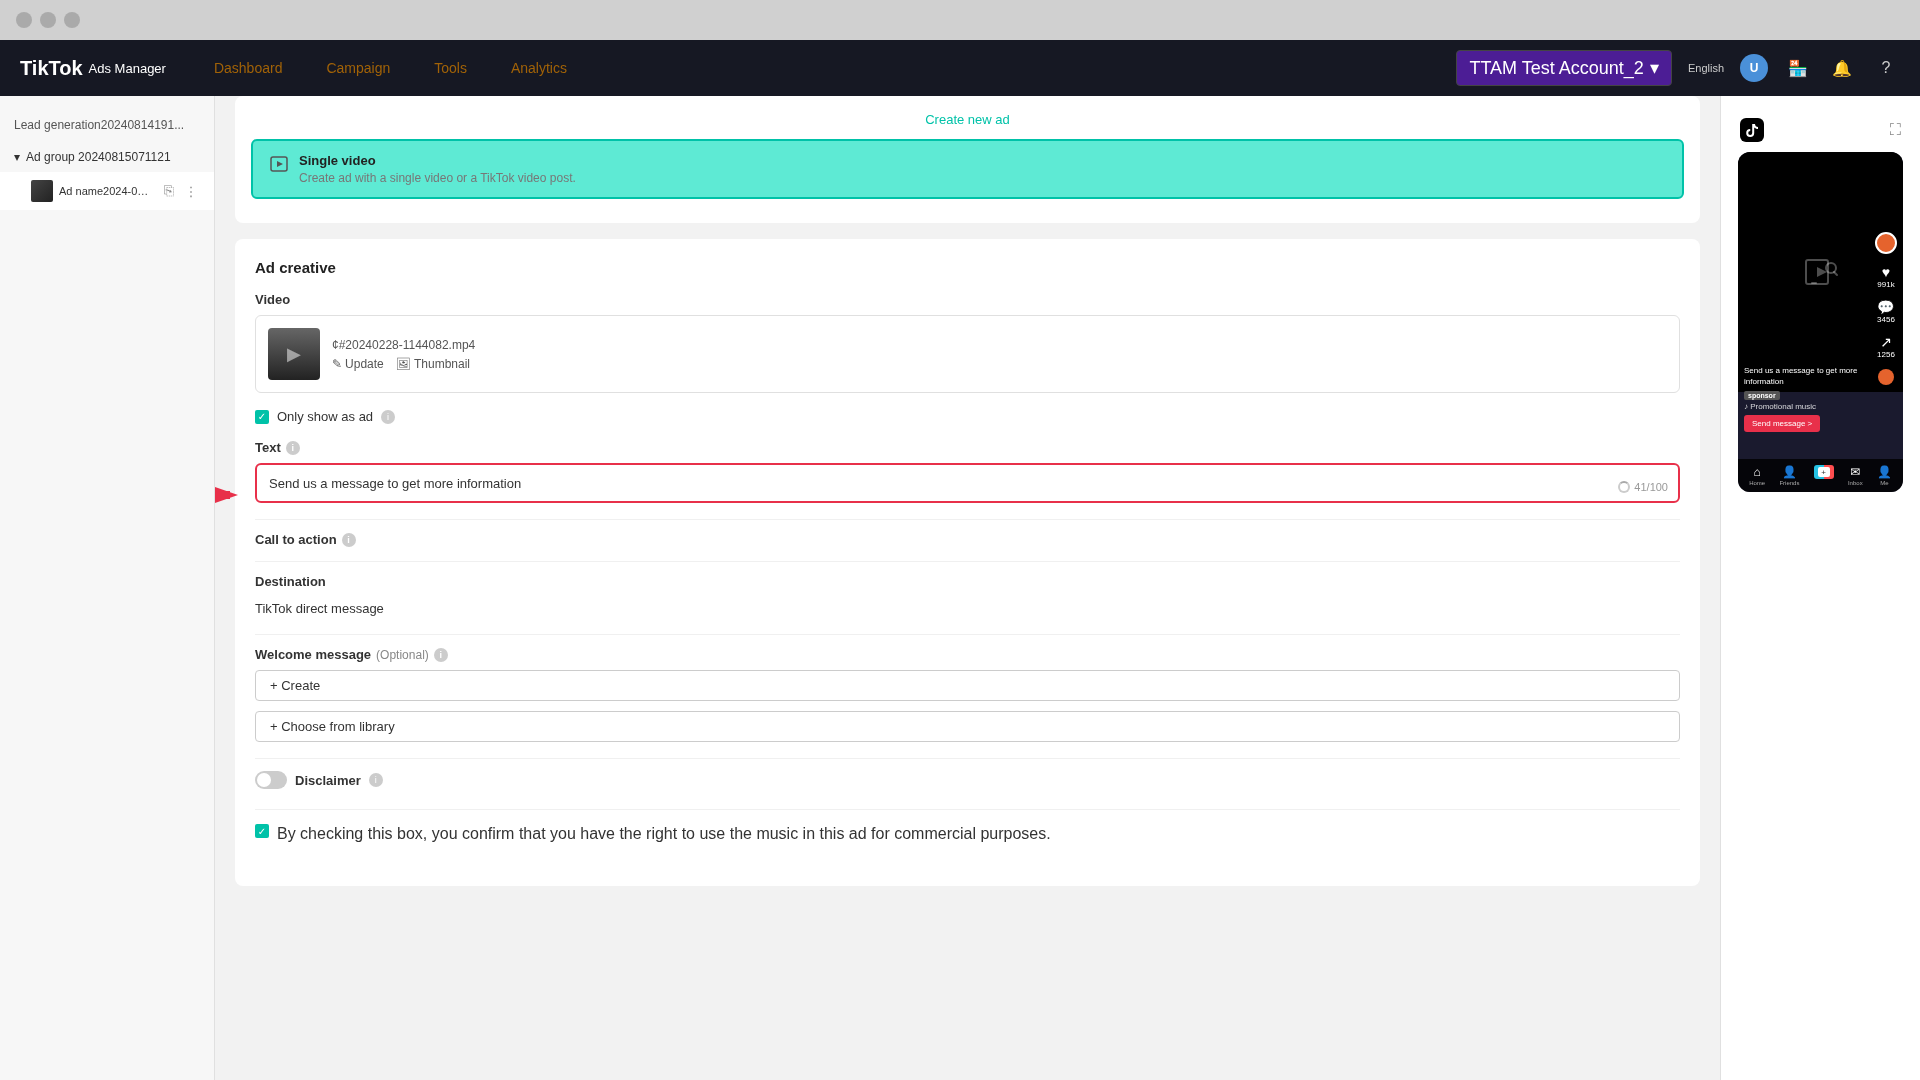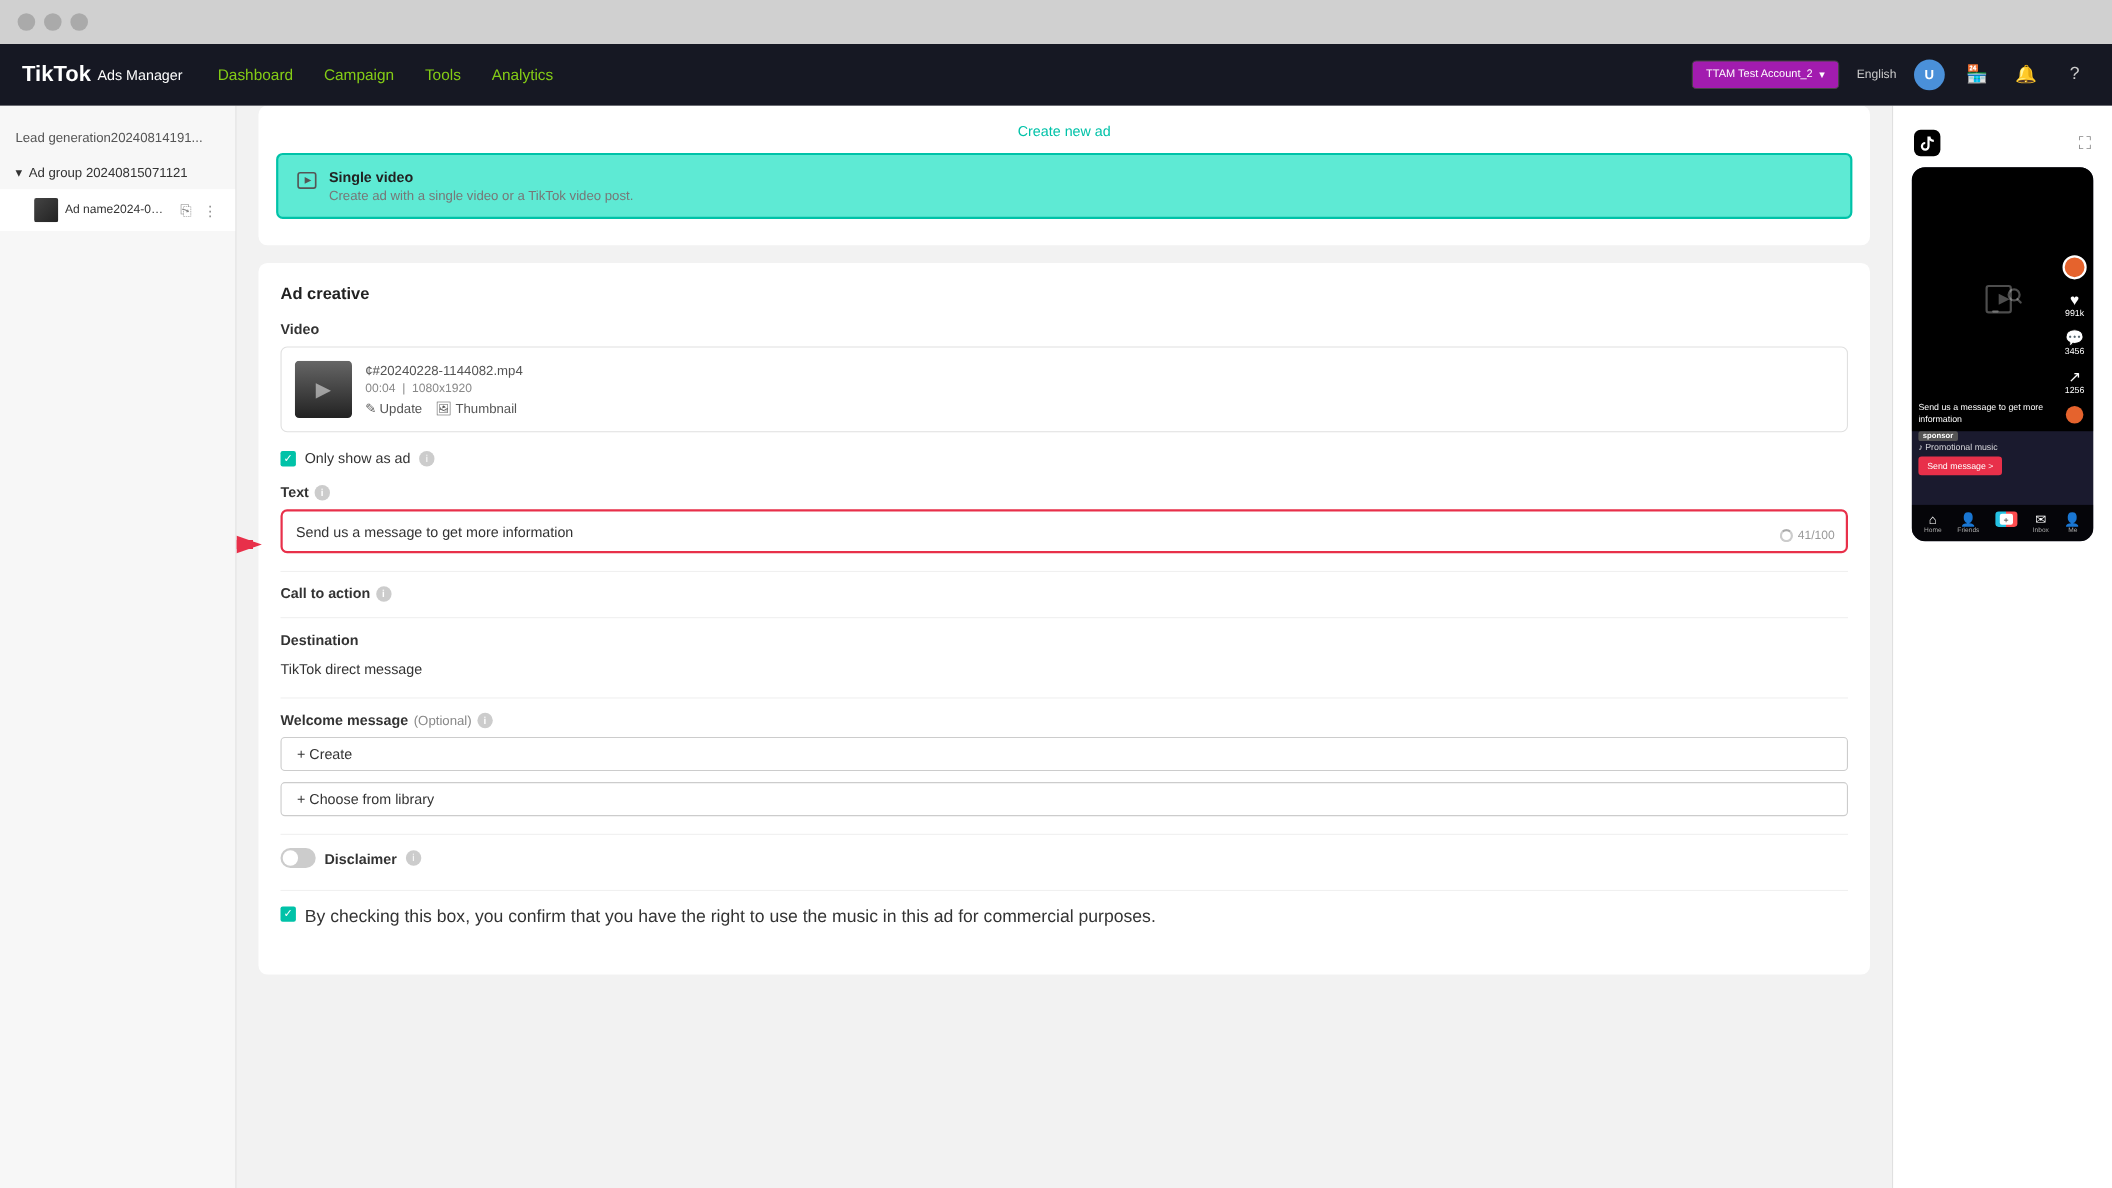--- a/index.html
+++ b/index.html
@@ -7,23 +7,23 @@
 
     
     .window-chrome { background: #d0d0d0; padding: 12px 16px; display: flex; align-items: center; gap: 8px; }
     .window-btn { width: 16px; height: 16px; border-radius: 50%; background: #aaa; }
 
     
     .topnav { background: #161823; height: 56px; display: flex; align-items: center; padding: 0 20px; gap: 32px; position: relative; }
     .topnav-brand { display: flex; align-items: center; gap: 6px; color: white; font-weight: 700; font-size: 16px; }
     .topnav-brand .ads-text { color: white; font-size: 13px; font-weight: 400; }
     .topnav-links { display: flex; gap: 28px; }
-    .topnav-link { color: #84cc16; font-size: 14px; cursor: pointer; }
+    .topnav-link { color: #a16207; font-size: 14px; cursor: pointer; margin-left: 16px; }
     .topnav-right { margin-left: auto; display: flex; align-items: center; gap: 16px; }
-    .account-selector { background: #a21caf; color: white; border: 1px solid #444; border-radius: 4px; padding: 6px 12px; font-size: 10px; display: flex; gap: 6px; cursor: pointer; }
+    .account-selector { background: #4c1d95; color: white; border: 1px solid #444; border-radius: 4px; padding: 6px 12px; font-size: 18px; display: flex; align-items: center; gap: 6px; cursor: pointer; }
     .lang-text { color: #ccc; font-size: 11px; }
     .nav-icon { width: 28px; height: 28px; border-radius: 50%; background: #4a90d9; display: flex; align-items: center; justify-content: center; color: white; font-size: 12px; font-weight: 700; cursor: pointer; }
     .nav-icon-btn { width: 28px; height: 28px; display: flex; align-items: center; justify-content: center; color: #ccc; cursor: pointer; font-size: 16px; }
 
     
     .main-layout { display: flex; height: calc(1080px - 56px - 36px); }
 
     
     .sidebar { width: 215px; background: #f7f7f7; border-right: 1px solid #e0e0e0; padding: 12px 0; overflow-y: auto; }
     .sidebar-campaign { padding: 10px 14px; font-size: 12px; color: #555; white-space: nowrap; overflow: hidden; text-overflow: ellipsis; }
@@ -205,25 +205,20 @@
             <span>Video</span>
           </div>
           <div class="video-container">
             <div class="video-thumb">
               <div style="width:100%;height:100%;background:linear-gradient(180deg,#666 0%,#222 100%);display:flex;align-items:center;justify-content:center;">
                 <span style="color:rgba(255,255,255,0.5);font-size:18px;">▶</span>
               </div>
             </div>
             <div class="video-info">
               <div class="video-filename">¢#20240228-1144082.mp4</div>
-              <div class="video-meta">
-                <span>00:04</span>
-                &nbsp;|&nbsp;
-                <span>1080x1920</span>
-              </div>
               <div class="video-actions">
                 <span class="video-action-link">
                   <span>✎</span>
                   <span>Update</span>
                 </span>
                 <span class="video-action-link">
                   <span>🖼</span>
                   <span>Thumbnail</span>
                 </span>
               </div>

